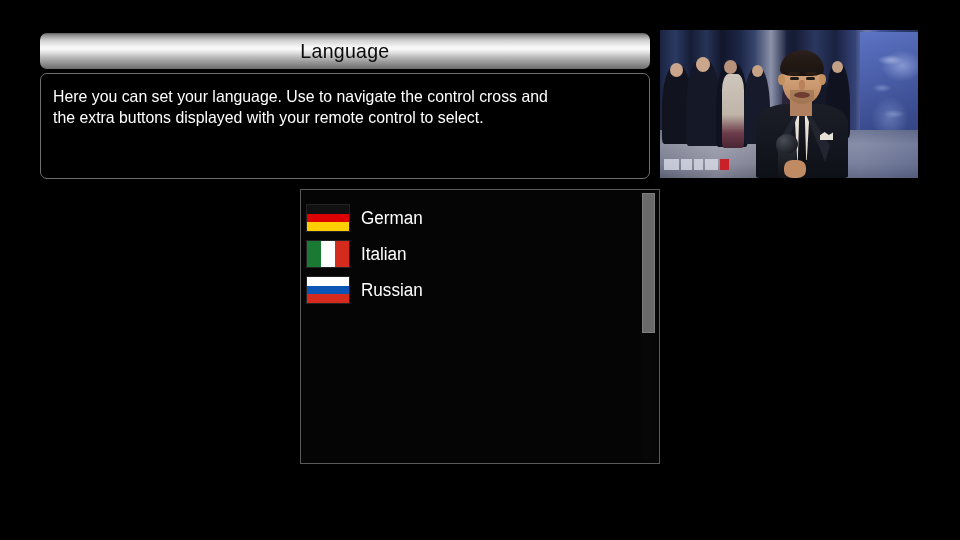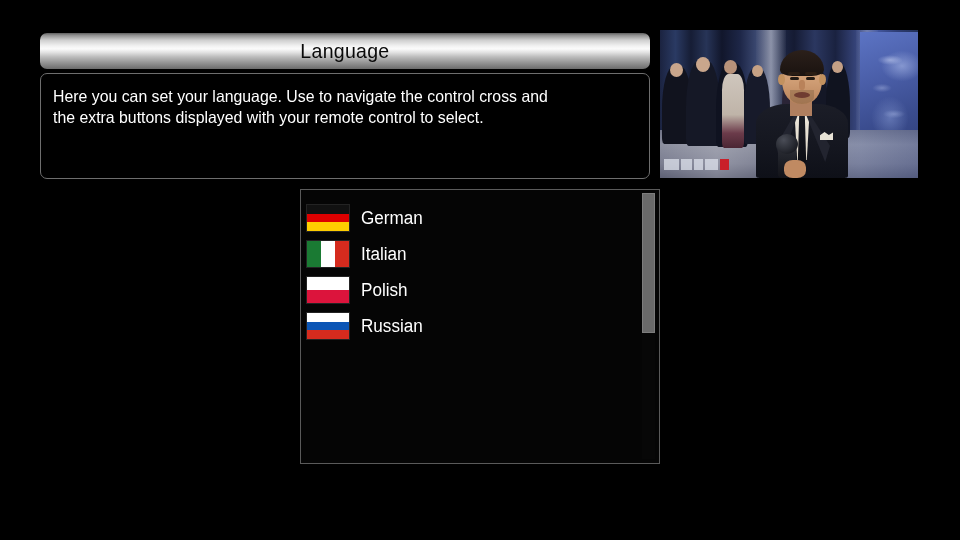--- a/index.html
+++ b/index.html
@@ -483,24 +483,20 @@
       </div>
 
 
 
 
       <div class="lang-row">
         <div class="flag flag-it"></div>
         <div class="lang-label">Italian</div>
       </div>
 
-      <div class="lang-row">
-        <div class="flag flag-pl"></div>
-        <div class="lang-label">Polish</div>
-      </div>
 
       <div class="lang-row">
         <div class="flag flag-ru"></div>
         <div class="lang-label">Russian</div>
       </div>
 
     </div>
 
     <div id="lang-scrollbar">
       <div id="lang-scroll-thumb"></div>

